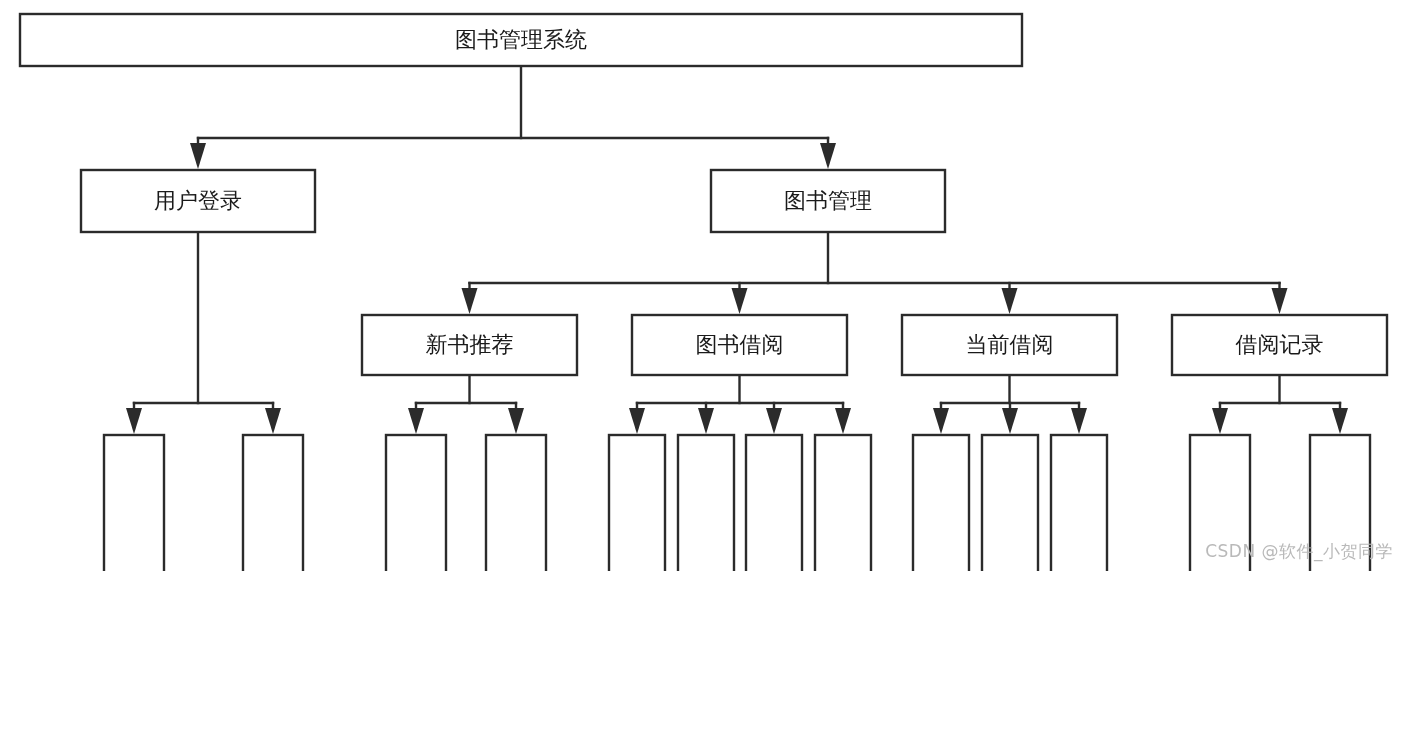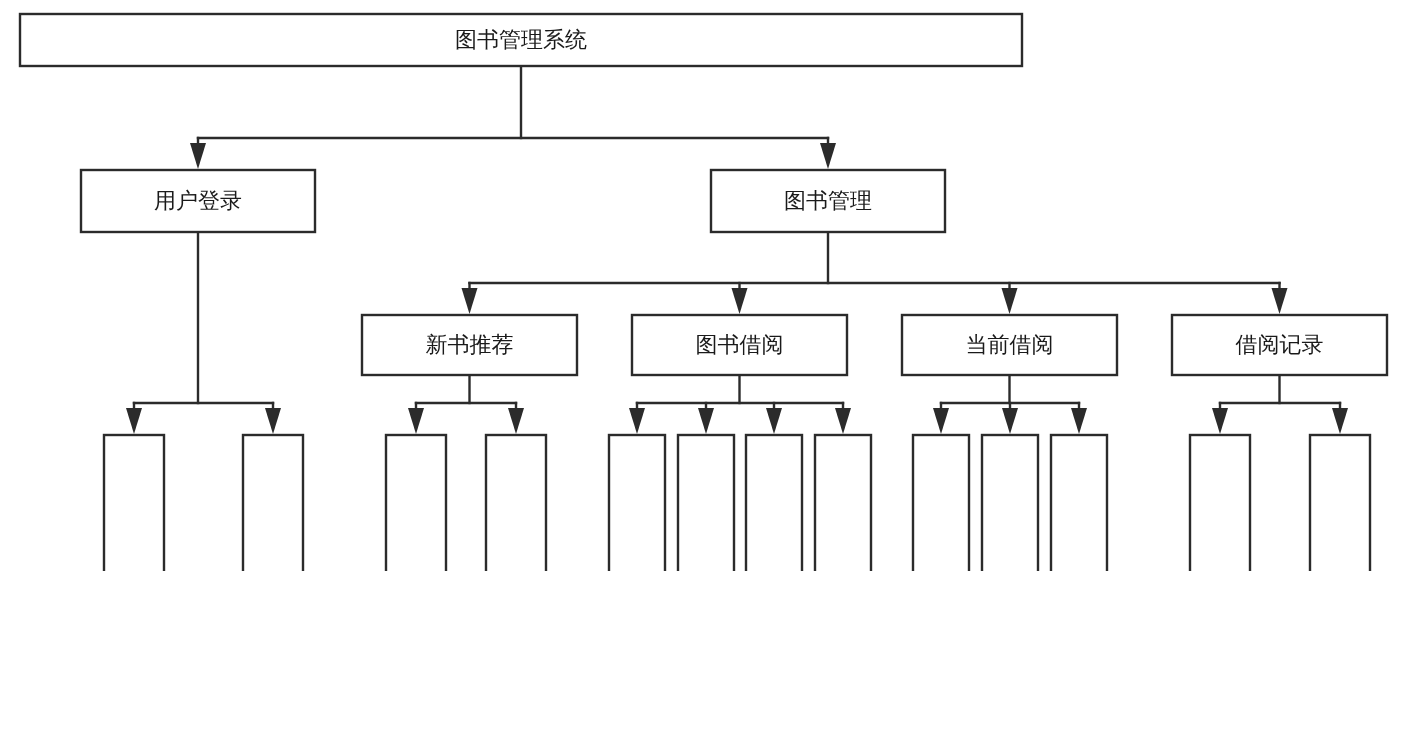--- a/index.html
+++ b/index.html
@@ -175,13 +175,14 @@
       <div class="node-label-v" style="font-size: 19px; left: 678px; top: 449px; width: 56px; height: 275px;">新增图书（管理员）</div>
       <div class="node-label-v" style="font-size: 19px; left: 746px; top: 449px; width: 56px; height: 275px;">编辑图书（管理员）</div>
       <div class="node-label-v" style="font-size: 21px; left: 815px; top: 449px; width: 56px; height: 275px;">借阅图书</div>
       <div class="node-label-v" style="font-size: 21px; left: 913px; top: 449px; width: 56px; height: 275px;">查询图书</div>
       <div class="node-label-v" style="font-size: 21px; left: 982px; top: 449px; width: 56px; height: 275px;">归还图书</div>
       <div class="node-label-v" style="font-size: 19px; left: 1051px; top: 449px; width: 56px; height: 275px;">确认归还（管理员）</div>
       <div class="node-label-v" style="font-size: 21px; left: 1190px; top: 449px; width: 60px; height: 275px;">新增借阅记录</div>
       <div class="node-label-v" style="font-size: 21px; left: 1310px; top: 449px; width: 60px; height: 275px;">查询借阅记录</div>
     </div>
 
+  <div class="watermark">CSDN @软件_小贺同学</div>
 </div>
 
 </body></html>

